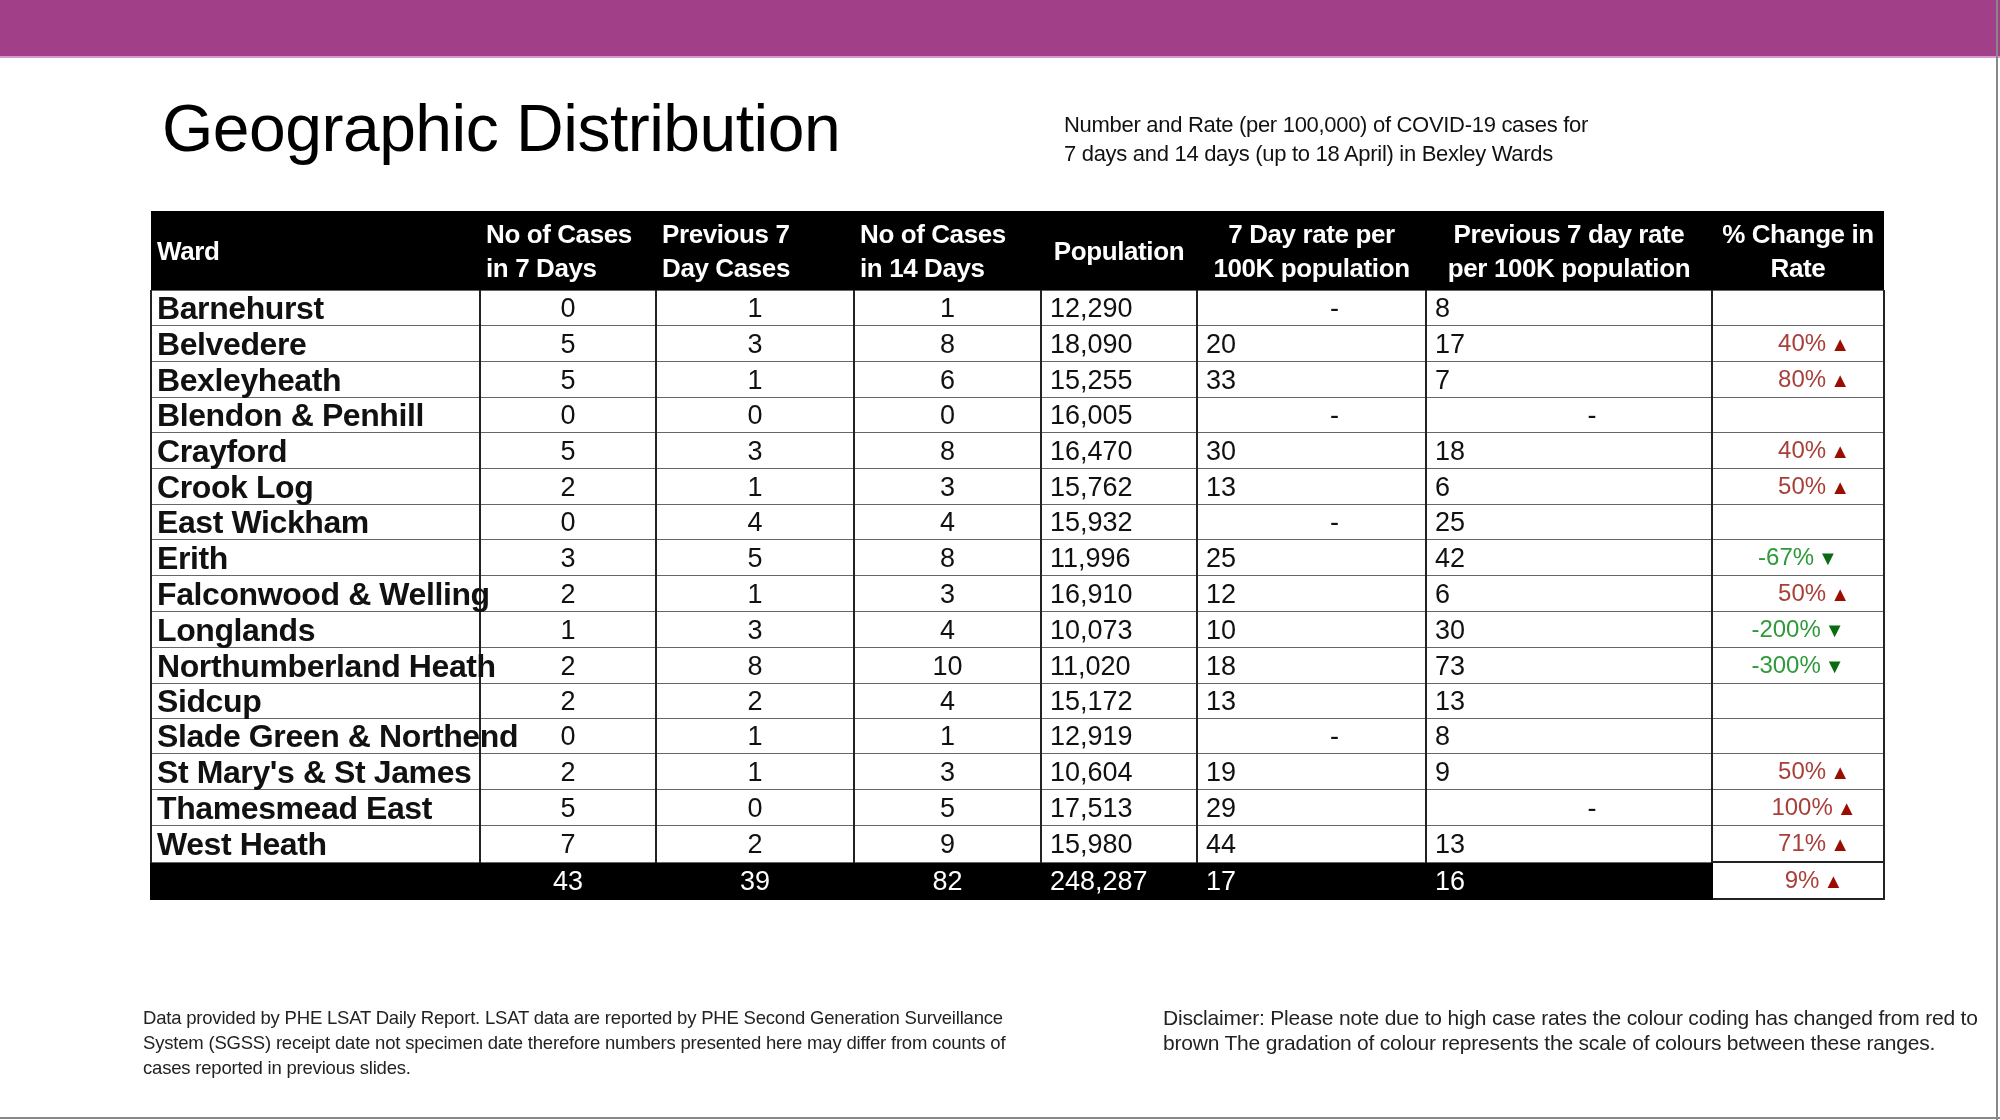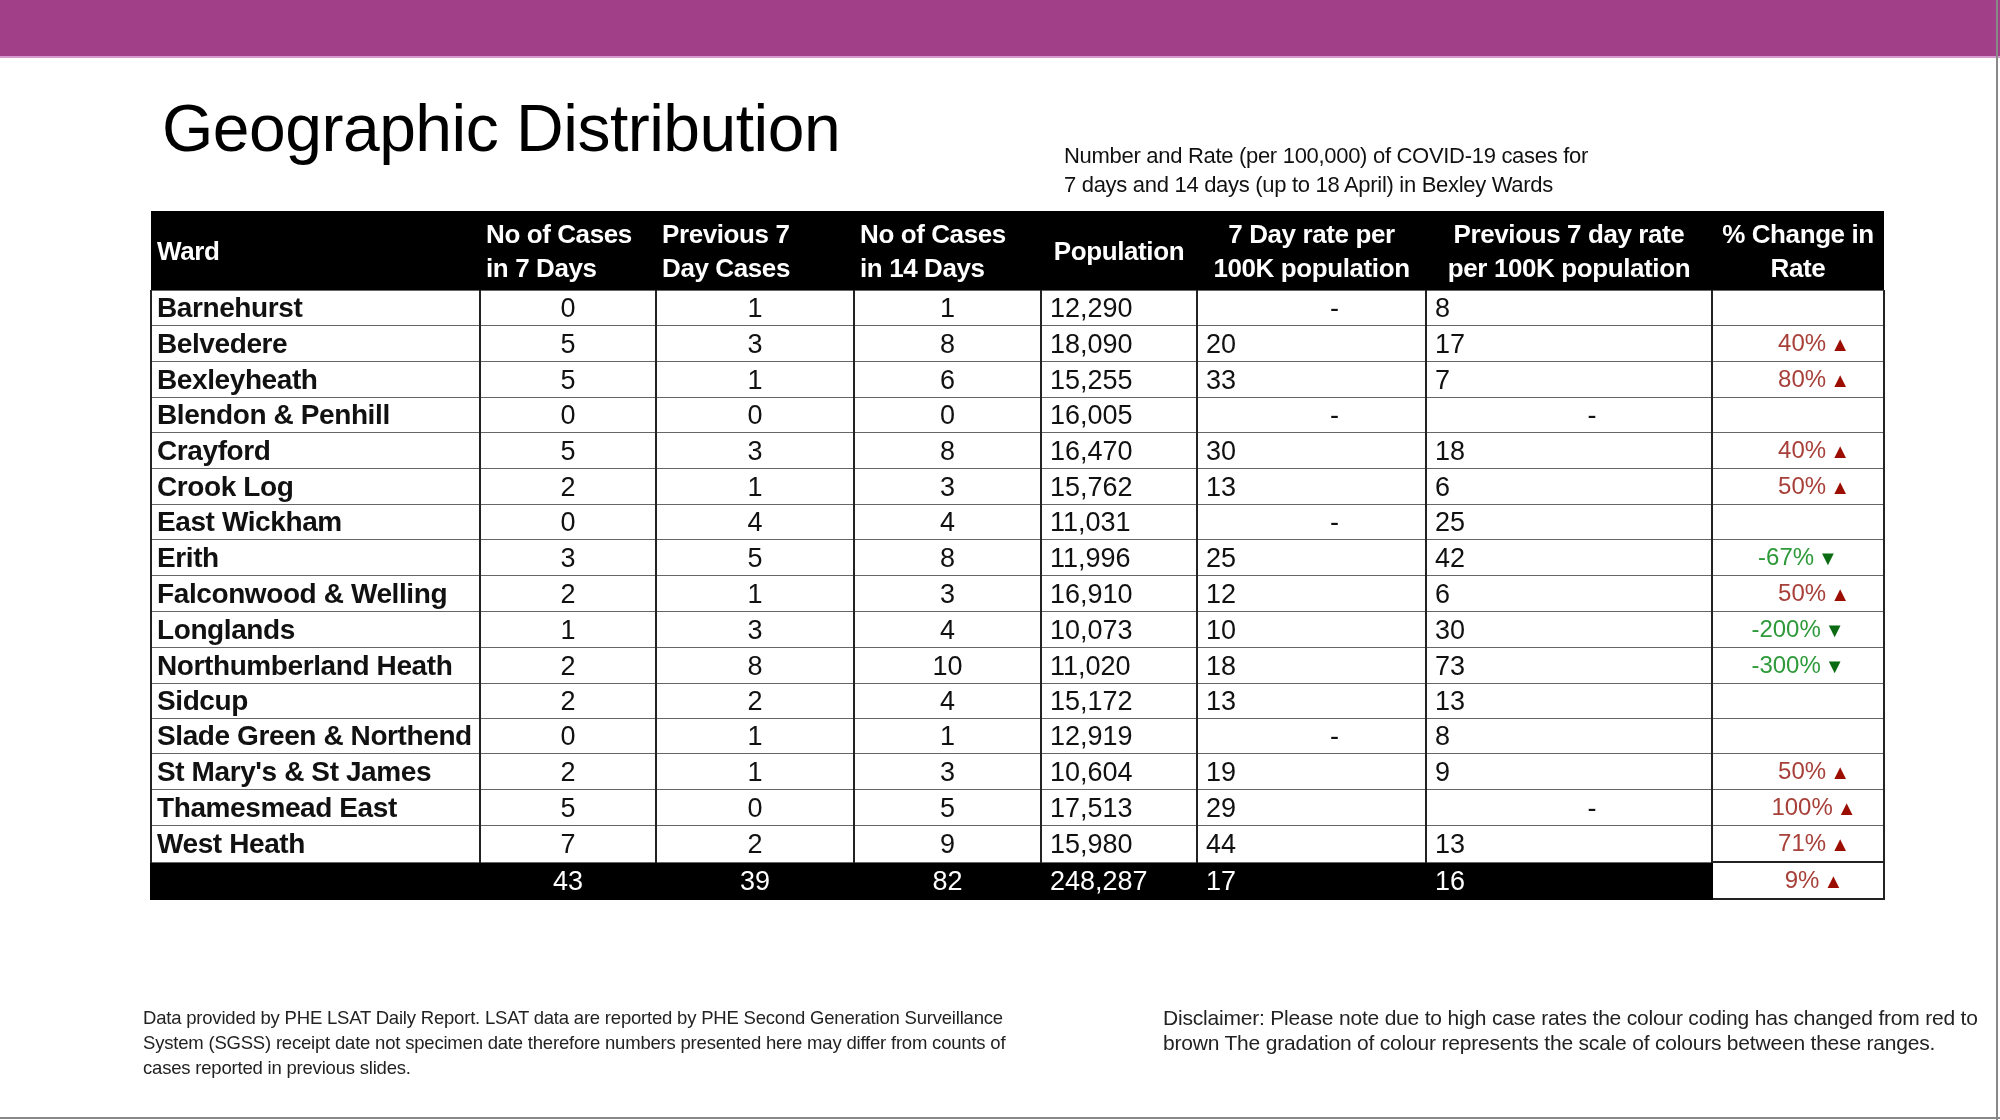--- a/index.html
+++ b/index.html
@@ -16,42 +16,42 @@
     background:#a23f89;
     border-bottom:2px solid #d69ad0;
   }
   .title {
     position:absolute; left:162px; top:90px;
     font-size:66px; font-weight:normal; letter-spacing:-0.5px; color:#000;
     white-space:nowrap;
   }
   .subtitle {
     position:absolute; left:1064px; top:110px; width:640px;
-    font-size:22px; line-height:29px; color:#111; letter-spacing:-0.3px;margin-top:31px;
+    font-size:22px; line-height:29px; color:#111; letter-spacing:-0.3px;
   }
   table.grid {
     position:absolute; left:150px; top:211px;
     border-collapse:collapse; table-layout:fixed;
     width:1733px;
     font-size:27px;
     border-radius:23px;
   }
   table.grid th {
     background:#000; color:#fff; font-weight:bold;
     height:79px; padding:0 6px; text-align:left;
     line-height:34px; vertical-align:middle;
     font-size:26px; letter-spacing:-0.4px;
   }
   table.grid th.center { text-align:center; }
   table.grid td {
     height:34px; padding:0 8px; line-height:34px;
     border:2px solid #222; border-top:1.5px solid #666; border-bottom:1.5px solid #666;
     white-space:nowrap; font-weight:bold; color:#111;
   }
-  table.grid td.ward { text-align:left; padding-left:5px; font-size:28px; letter-spacing:-0.4px; }
+  table.grid td.ward { text-align:left; padding-left:5px; font-size:32px; letter-spacing:-0.4px; }
   table.grid td.c { text-align:center; font-weight:normal; }
   table.grid td.r { font-weight:normal; padding-right:14px; }
   table.grid td.chg { text-align:center; font-weight:normal; font-size:24px; }
   .up { color:#a8403a;margin-left:32px; }
   .down { color:#2e9a3a; }
   .tri-up { color:#9b0d00; font-size:20px; margin-left:4px; }
   .tri-down { color:#0a6b12; font-size:20px; margin-left:4px; }
   tr.total td { background:#000; color:#fff; border-color:#000; }
   tr.total td.chg { background:#fff; border:2px solid #222; }
   .footnote {
@@ -174,21 +174,21 @@
         <td class="r">15,762</td>
         <td class="r">13</td>
         <td class="r">6</td>
         <td class="chg"><span class="up">50%</span><span class="tri-up">▲</span></td>
       </tr>
       <tr>
         <td class="ward">East Wickham</td>
         <td class="c">0</td>
         <td class="c">4</td>
         <td class="c">4</td>
-        <td class="r">11,031</td>
+        <td class="r">15,932</td>
         <td class="r" style="text-align: center; padding-left: 60px;">-</td>
         <td class="r">25</td>
         <td class="chg"></td>
       </tr>
       <tr>
         <td class="ward">Erith</td>
         <td class="c">3</td>
         <td class="c">5</td>
         <td class="c">8</td>
         <td class="r">11,996</td>

